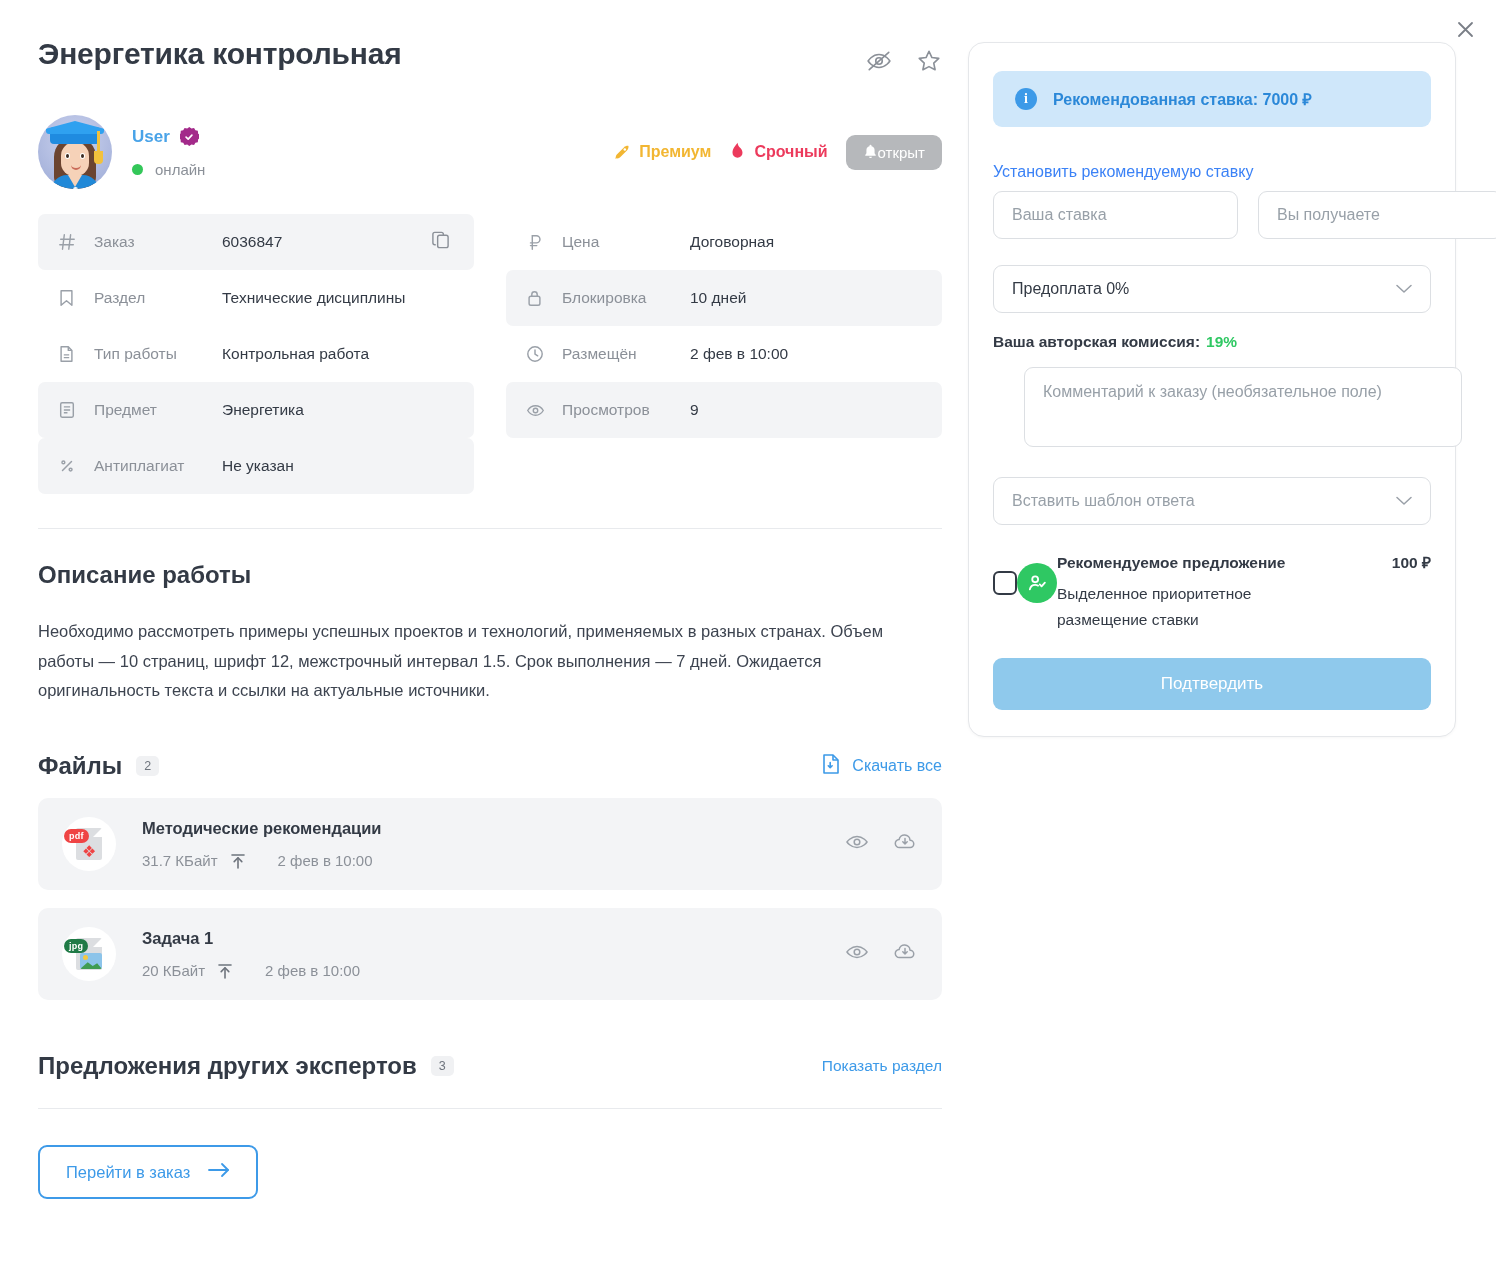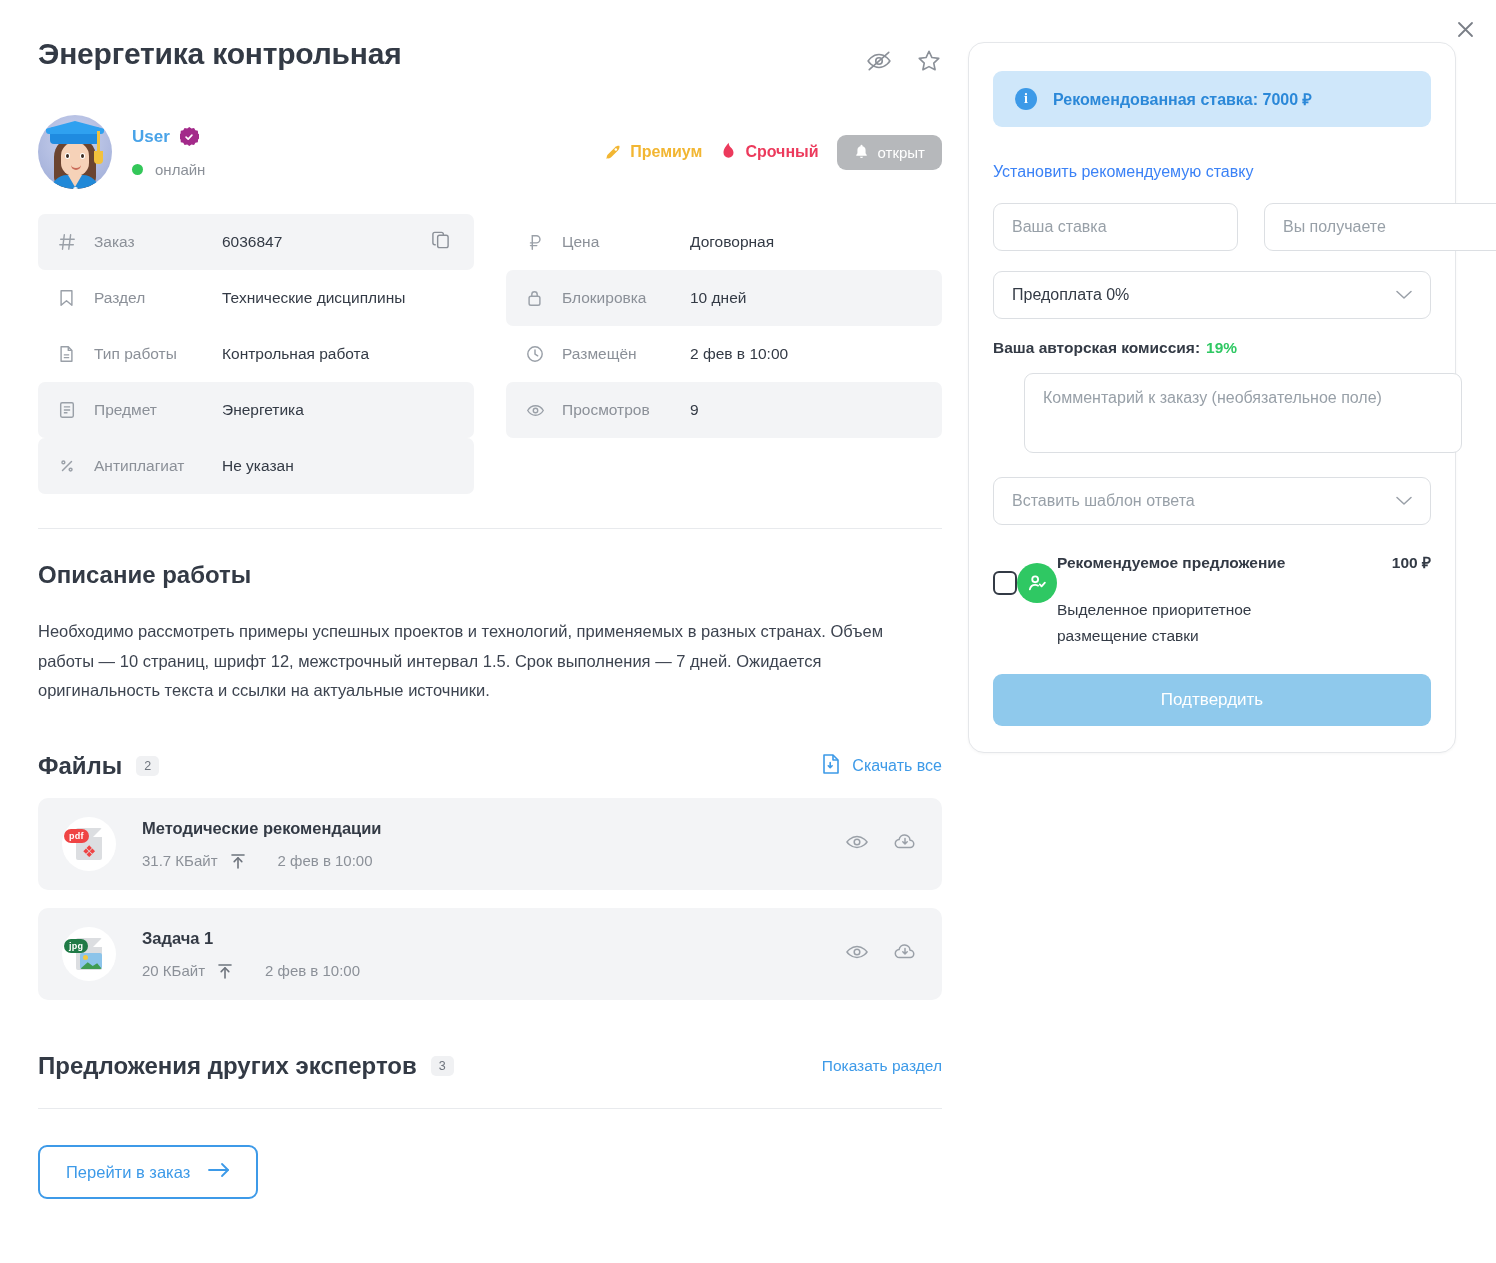--- a/index.html
+++ b/index.html
@@ -71,21 +71,21 @@
   .verified svg { display:block; }
   .status-row { display:flex; align-items:center; gap:12px; margin-top: 14px; }
   .dot-online { width:11px; height:11px; border-radius:50%; background:#33c759; }
   .status-text { font-size:15px; color:#8b9098; }
 
   .badges { margin-left:auto; display:flex; align-items:center; gap:18px; }
   .badge { display:flex; align-items:center; gap:8px; font-size:16px; font-weight:bold; cursor:pointer;}
   .badge.premium { color:#f2b632; }
   .badge.urgent { color:#ec3a5c;align-items:center; }
   .pill-open {
-    display:flex; align-items:center; gap:9px;
+    display:flex; align-items:center; 
     background:#b6b8bb; color:#fff; border-radius:9px;
     padding:9px 17px; font-size:15px; cursor:pointer;
   }
 
   
   .tables { display:flex; gap:32px; margin-top:22px; }
   .tbl { flex:1; }
   .trow { display:flex; align-items:center; height:56px; padding:0 20px; position:relative; }
   .trow.alt { background:#f3f4f6; border-radius:7px; }
   .trow .ic { width:22px; flex:none; display:flex; align-items:center; color:#9aa0a8; }
@@ -155,28 +155,28 @@
     display:flex; align-items:center; padding:0 22px; gap:16px;
   }
   .info-ic {
     width:22px;height:22px;border-radius:50%;background:#3d9ae8;color:#fff;
     display:flex;align-items:center;justify-content:center;font-size:14px;font-weight:bold;
     font-family:"Liberation Serif",serif; flex:none;
   }
   .rec-text { color:#2b88d8; font-weight:bold; font-size:16px; }
   .set-rec { margin-top:36px; color:#3b82f6; font-size:16px; cursor:pointer; }
 
-  .fields-row { display:flex; gap:26px; margin-top:22px; }
+  .fields-row { display:flex; gap:20px; margin-top:10px; }
   .inp {
     flex:1; height:48px; border:1px solid #dcdfe3; border-radius:9px;
     padding:0 18px; font-size:16px; color:#333a45; background:#fff;
     font-family:"Liberation Sans", sans-serif;
   }
   .inp::placeholder { color:#98a0a8; }
-  .sel-wrap { position:relative; margin-top:20px; }
+  .sel-wrap { position:relative; margin-top:26px; }
   .sel {
     width:100%; height:48px; border:1px solid #dcdfe3; border-radius:9px;
     display:flex; align-items:center; padding:0 18px; font-size:16px; color:#333a45;
     cursor:pointer; background:#fff;
   }
   .sel.ph { color:#98a0a8; }
   .chev { margin-left:auto; color:#9aa0a8; display:flex; }
 
   .comm-row { margin-top:20px; font-size:15.5px; font-weight:bold; color:#333a45;}
   .comm-row b { color:#2fc863; margin-left:6px;}
@@ -192,21 +192,21 @@
   .promo { display:flex; align-items:flex-start; gap:0; margin-top:26px; }
   .chk { width:24px; height:24px; border:2px solid #333a45; border-radius:6px; flex:none; margin-top:20px; cursor:pointer; background:#fff;}
   .promo-ic {
     width:40px;height:40px;border-radius:50%;background:#2fc863;flex:none;margin-top:12px;
     display:flex;align-items:center;justify-content:center;
   }
   .promo-txt { flex:1; }
   .promo-top { display:flex; align-items:baseline; }
   .promo-title { font-size:15.5px; font-weight:bold; color:#333a45;}
   .promo-price { margin-left:auto; font-size:15.5px; font-weight:bold; color:#333a45;}
-  .promo-sub { margin-top:24px; font-size:15.5px; color:#333a45; line-height:1.65; max-width:250px;}
+  .promo-sub { margin-top:8px; font-size:15.5px; color:#333a45; line-height:1.65; max-width:250px;}
 
   .confirm {
     margin-top:26px; width:100%; height:52px; background:#8fc9ec; color:#fff;
     border:none; border-radius:9px; font-size:17px; cursor:pointer;
     font-family:"Liberation Sans", sans-serif;
   }
 </style>
 </head>
 <body>
 

